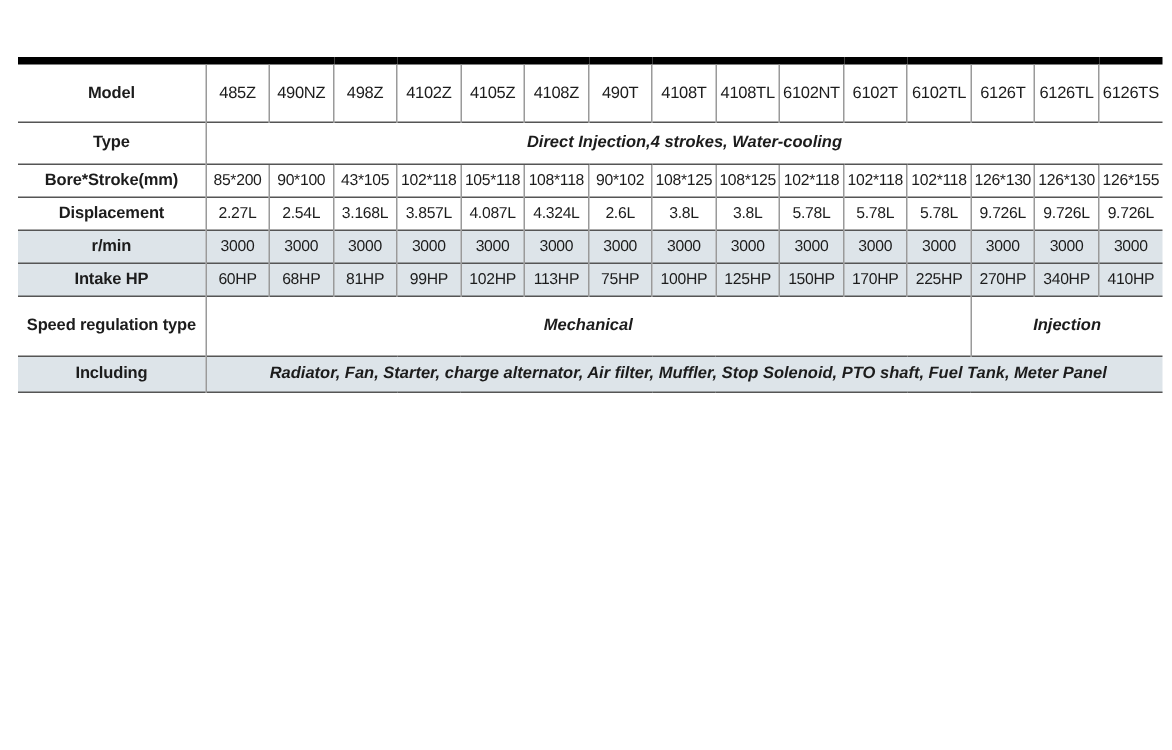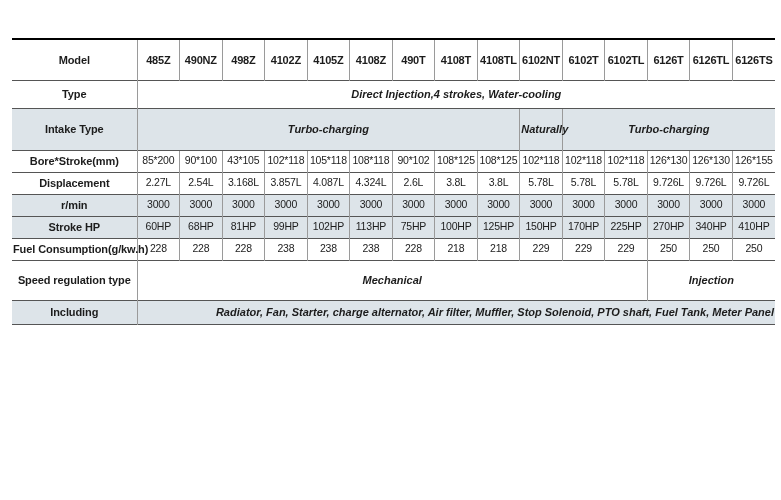--- a/index.html
+++ b/index.html
@@ -30,49 +30,49 @@
     text-align: center;
     vertical-align: middle;
     white-space: nowrap;
     overflow: visible;
     border-top: 1px solid #555555;
     border-left: 1px solid #9a9a9a;
     font-size: 11px;
     line-height: 1.1;
   }
   td:first-child { border-left: none; }
-  tr:first-child td { border-top: 2px solid #000000; }
+  tr:first-child td { border-top: 5px solid #000000; }
   tr { height: 22px; }
   tr.r-model { height: 41px; }
   tr.r-type { height: 28px; }
   tr.r-intake { height: 42px; }
   tr.r-speed { height: 40px; }
   tr.r-including { height: 24px; }
   tr.shaded td { background: #dde4e9; }
   td.label-cell {
     font-weight: bold;
     font-size: 11px;
     letter-spacing: -0.1px;
   }
   td.val-cell {
     font-weight: normal;
     font-size: 10.5px;
     letter-spacing: -0.2px;
   }
   td.val-cell.bold {
-    font-weight: bold;
+    font-weight: normal;
     font-size: 11px;
   }
   td.span-cell {
     font-weight: bold;
     font-size: 11px;
     font-style: italic;
   }
   td.span-cell.left {
-    text-align: right;
+    text-align: center;
     padding-left: 6px;
   }
 </style>
 </head>
 <body>
 
 <div class="page">
   <table class="spec">
     <colgroup>
         <col class="label-col">
@@ -108,26 +108,20 @@
           <td class="val-cell bold">6102T</td>
           <td class="val-cell bold">6102TL</td>
           <td class="val-cell bold">6126T</td>
           <td class="val-cell bold">6126TL</td>
           <td class="val-cell bold">6126TS</td>
         </tr>
         <tr class="r-type">
           <td class="label-cell">Type</td>
           <td colspan="15" class="span-cell">Direct Injection,4 strokes, Water-cooling</td>
         </tr>
-        <tr class="r-intake shaded">
-          <td class="label-cell">Intake Type</td>
-          <td colspan="9" class="span-cell">Turbo-charging</td>
-          <td colspan="1" class="span-cell">Naturally</td>
-          <td colspan="5" class="span-cell">Turbo-charging</td>
-        </tr>
         <tr class="r-bore-stroke">
           <td class="label-cell">Bore*Stroke(mm)</td>
           <td class="val-cell">85*200</td>
           <td class="val-cell">90*100</td>
           <td class="val-cell">43*105</td>
           <td class="val-cell">102*118</td>
           <td class="val-cell">105*118</td>
           <td class="val-cell">108*118</td>
           <td class="val-cell">90*102</td>
           <td class="val-cell">108*125</td>
@@ -169,55 +163,37 @@
           <td class="val-cell">3000</td>
           <td class="val-cell">3000</td>
           <td class="val-cell">3000</td>
           <td class="val-cell">3000</td>
           <td class="val-cell">3000</td>
           <td class="val-cell">3000</td>
           <td class="val-cell">3000</td>
           <td class="val-cell">3000</td>
         </tr>
         <tr class="r-rated-hp shaded">
-          <td class="label-cell">Stroke HP</td>
+          <td class="label-cell">Intake HP</td>
           <td class="val-cell">60HP</td>
           <td class="val-cell">68HP</td>
           <td class="val-cell">81HP</td>
           <td class="val-cell">99HP</td>
           <td class="val-cell">102HP</td>
           <td class="val-cell">113HP</td>
           <td class="val-cell">75HP</td>
           <td class="val-cell">100HP</td>
           <td class="val-cell">125HP</td>
           <td class="val-cell">150HP</td>
           <td class="val-cell">170HP</td>
           <td class="val-cell">225HP</td>
           <td class="val-cell">270HP</td>
           <td class="val-cell">340HP</td>
           <td class="val-cell">410HP</td>
         </tr>
-        <tr class="r-fuel-consumption">
-          <td class="label-cell">Fuel Consumption(g/kw.h)</td>
-          <td class="val-cell">228</td>
-          <td class="val-cell">228</td>
-          <td class="val-cell">228</td>
-          <td class="val-cell">238</td>
-          <td class="val-cell">238</td>
-          <td class="val-cell">238</td>
-          <td class="val-cell">228</td>
-          <td class="val-cell">218</td>
-          <td class="val-cell">218</td>
-          <td class="val-cell">229</td>
-          <td class="val-cell">229</td>
-          <td class="val-cell">229</td>
-          <td class="val-cell">250</td>
-          <td class="val-cell">250</td>
-          <td class="val-cell">250</td>
-        </tr>
         <tr class="r-speed">
           <td class="label-cell">Speed regulation type</td>
           <td colspan="12" class="span-cell">Mechanical</td>
           <td colspan="3" class="span-cell">Injection</td>
         </tr>
         <tr class="r-including shaded">
           <td class="label-cell">Including</td>
           <td colspan="15" class="span-cell left">Radiator, Fan, Starter, charge alternator, Air filter, Muffler, Stop Solenoid, PTO shaft, Fuel Tank, Meter Panel</td>
         </tr>
       </tbody>

